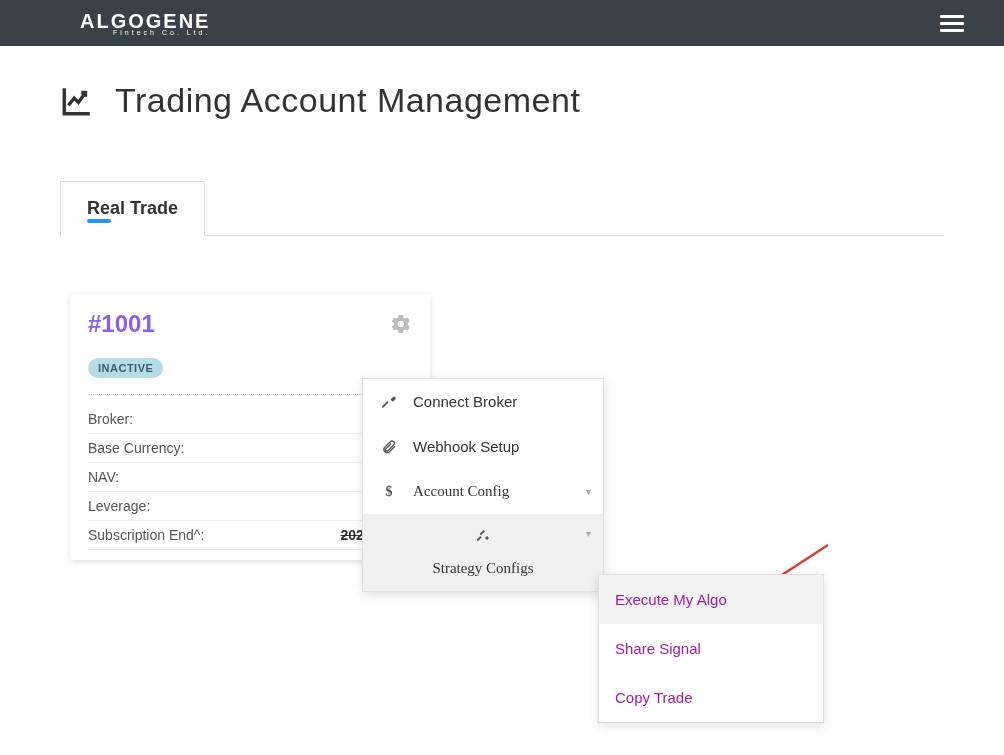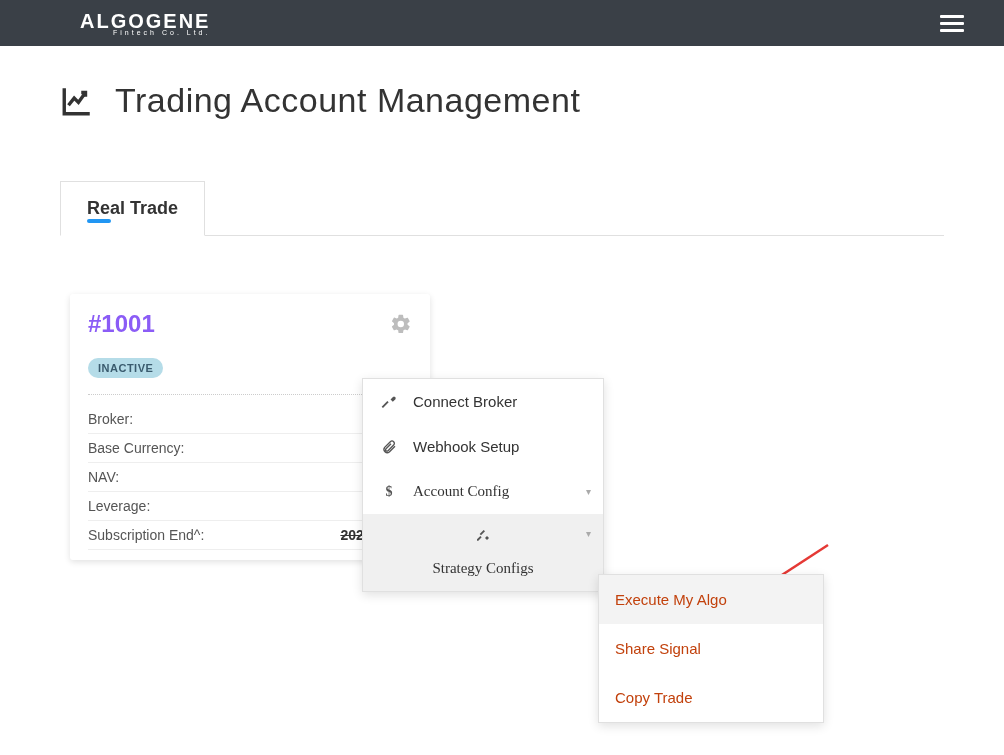--- a/index.html
+++ b/index.html
@@ -43,21 +43,21 @@
 .dropdown { position: absolute; top: 378px; left: 362px; width: 242px; background: #fff; border: 1px solid #e0e0e0; box-shadow: 0 3px 10px rgba(0,0,0,0.12); z-index: 10; }
 .ditem { display: flex; align-items: center; gap: 16px; padding: 14px 18px; font-size: 15px; color: #333; cursor: pointer; position: relative; }
 .ditem.expand { background: #f0f0f0; flex-direction: column; }
 .ditem .caret { position: absolute; right: 12px; color: #aaa; font-size: 10px; }
 .ditem svg, .ditem .ico { width: 16px; height: 16px; color: #555; }
 .ditem .ico { display: inline-flex; align-items: center; justify-content: center; font-weight: 700; font-size: 14px; }
 .ditem.serif { font-family: Georgia, "Times New Roman", serif; }
 
 
 .subdropdown { position: absolute; top: 574px; left: 598px; width: 226px; background: #fff; border: 1px solid #e0e0e0; box-shadow: 0 3px 10px rgba(0,0,0,0.12); z-index: 11; }
-.sitem { padding: 16px 16px; font-size: 15px; color: #c2410c; cursor: pointer; }
+.sitem { padding: 16px 16px; font-size: 15px; color: #a21caf; cursor: pointer; }
 .sitem.highlight { background: #f3f3f3; }
 
 
 .arrow { position: absolute; top: 540px; left: 750px; pointer-events: none; }
 </style>
 </head>
 <body>
 
 <div class="topbar">
   <div>

